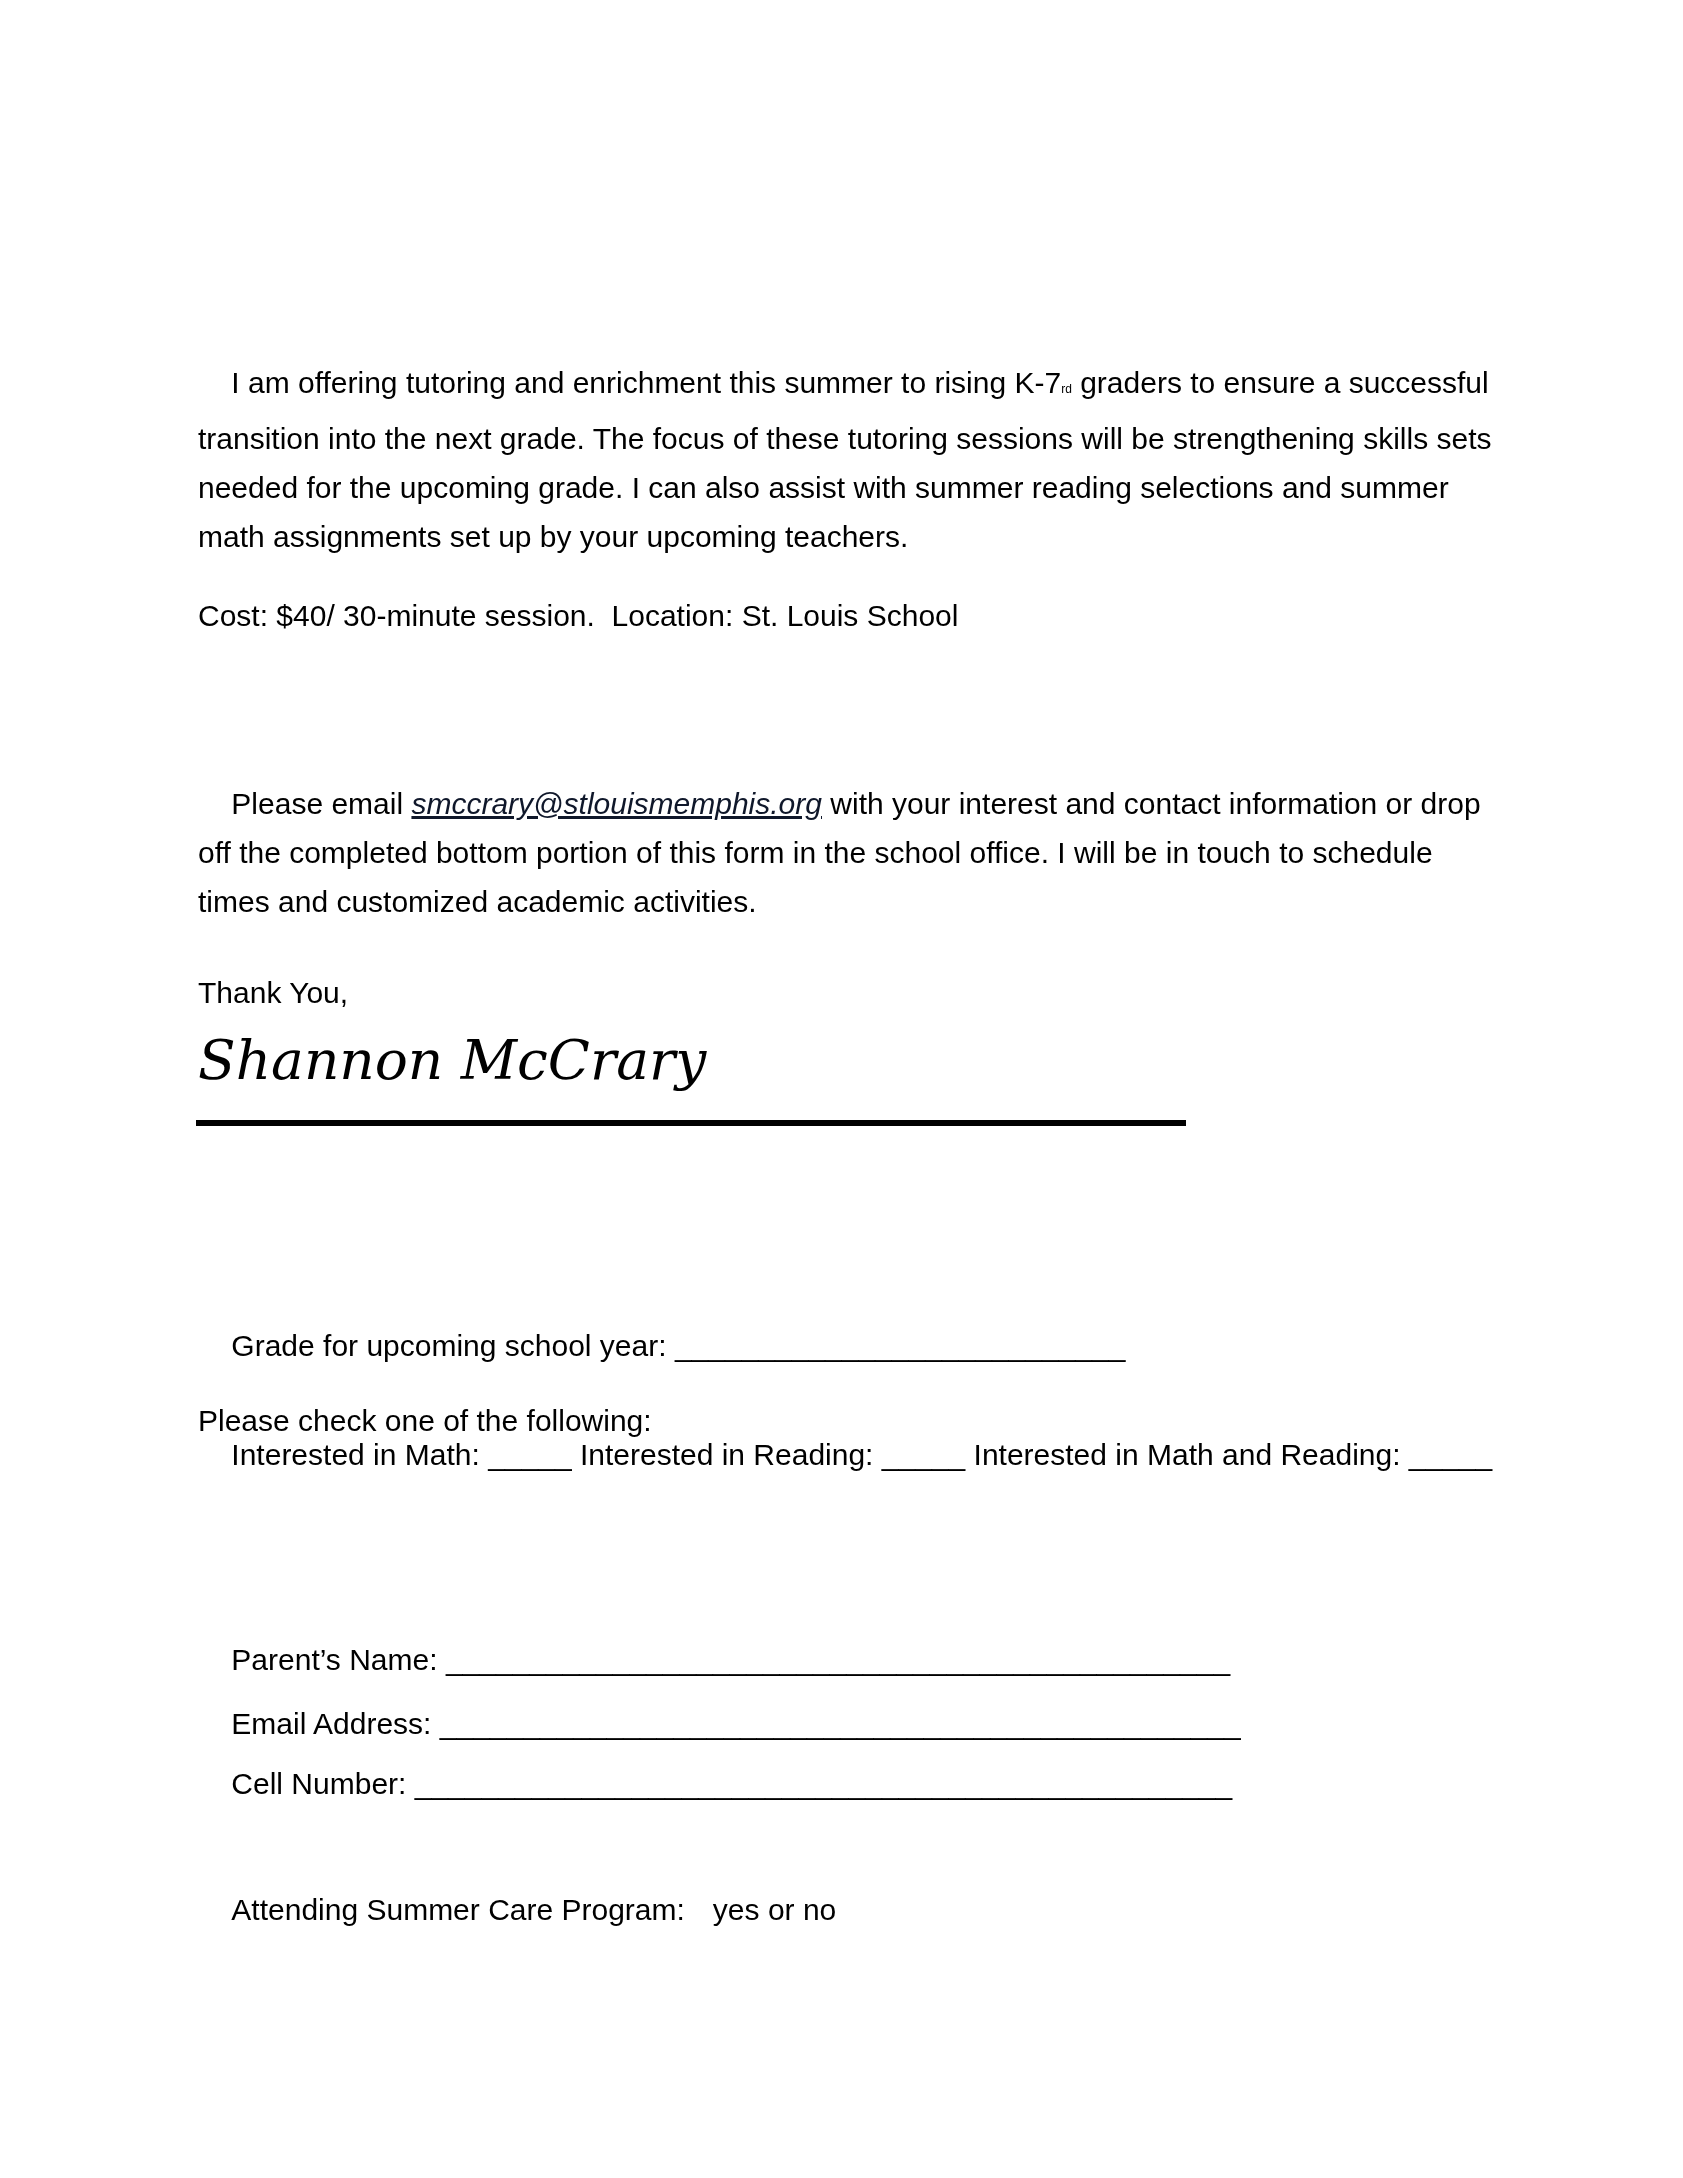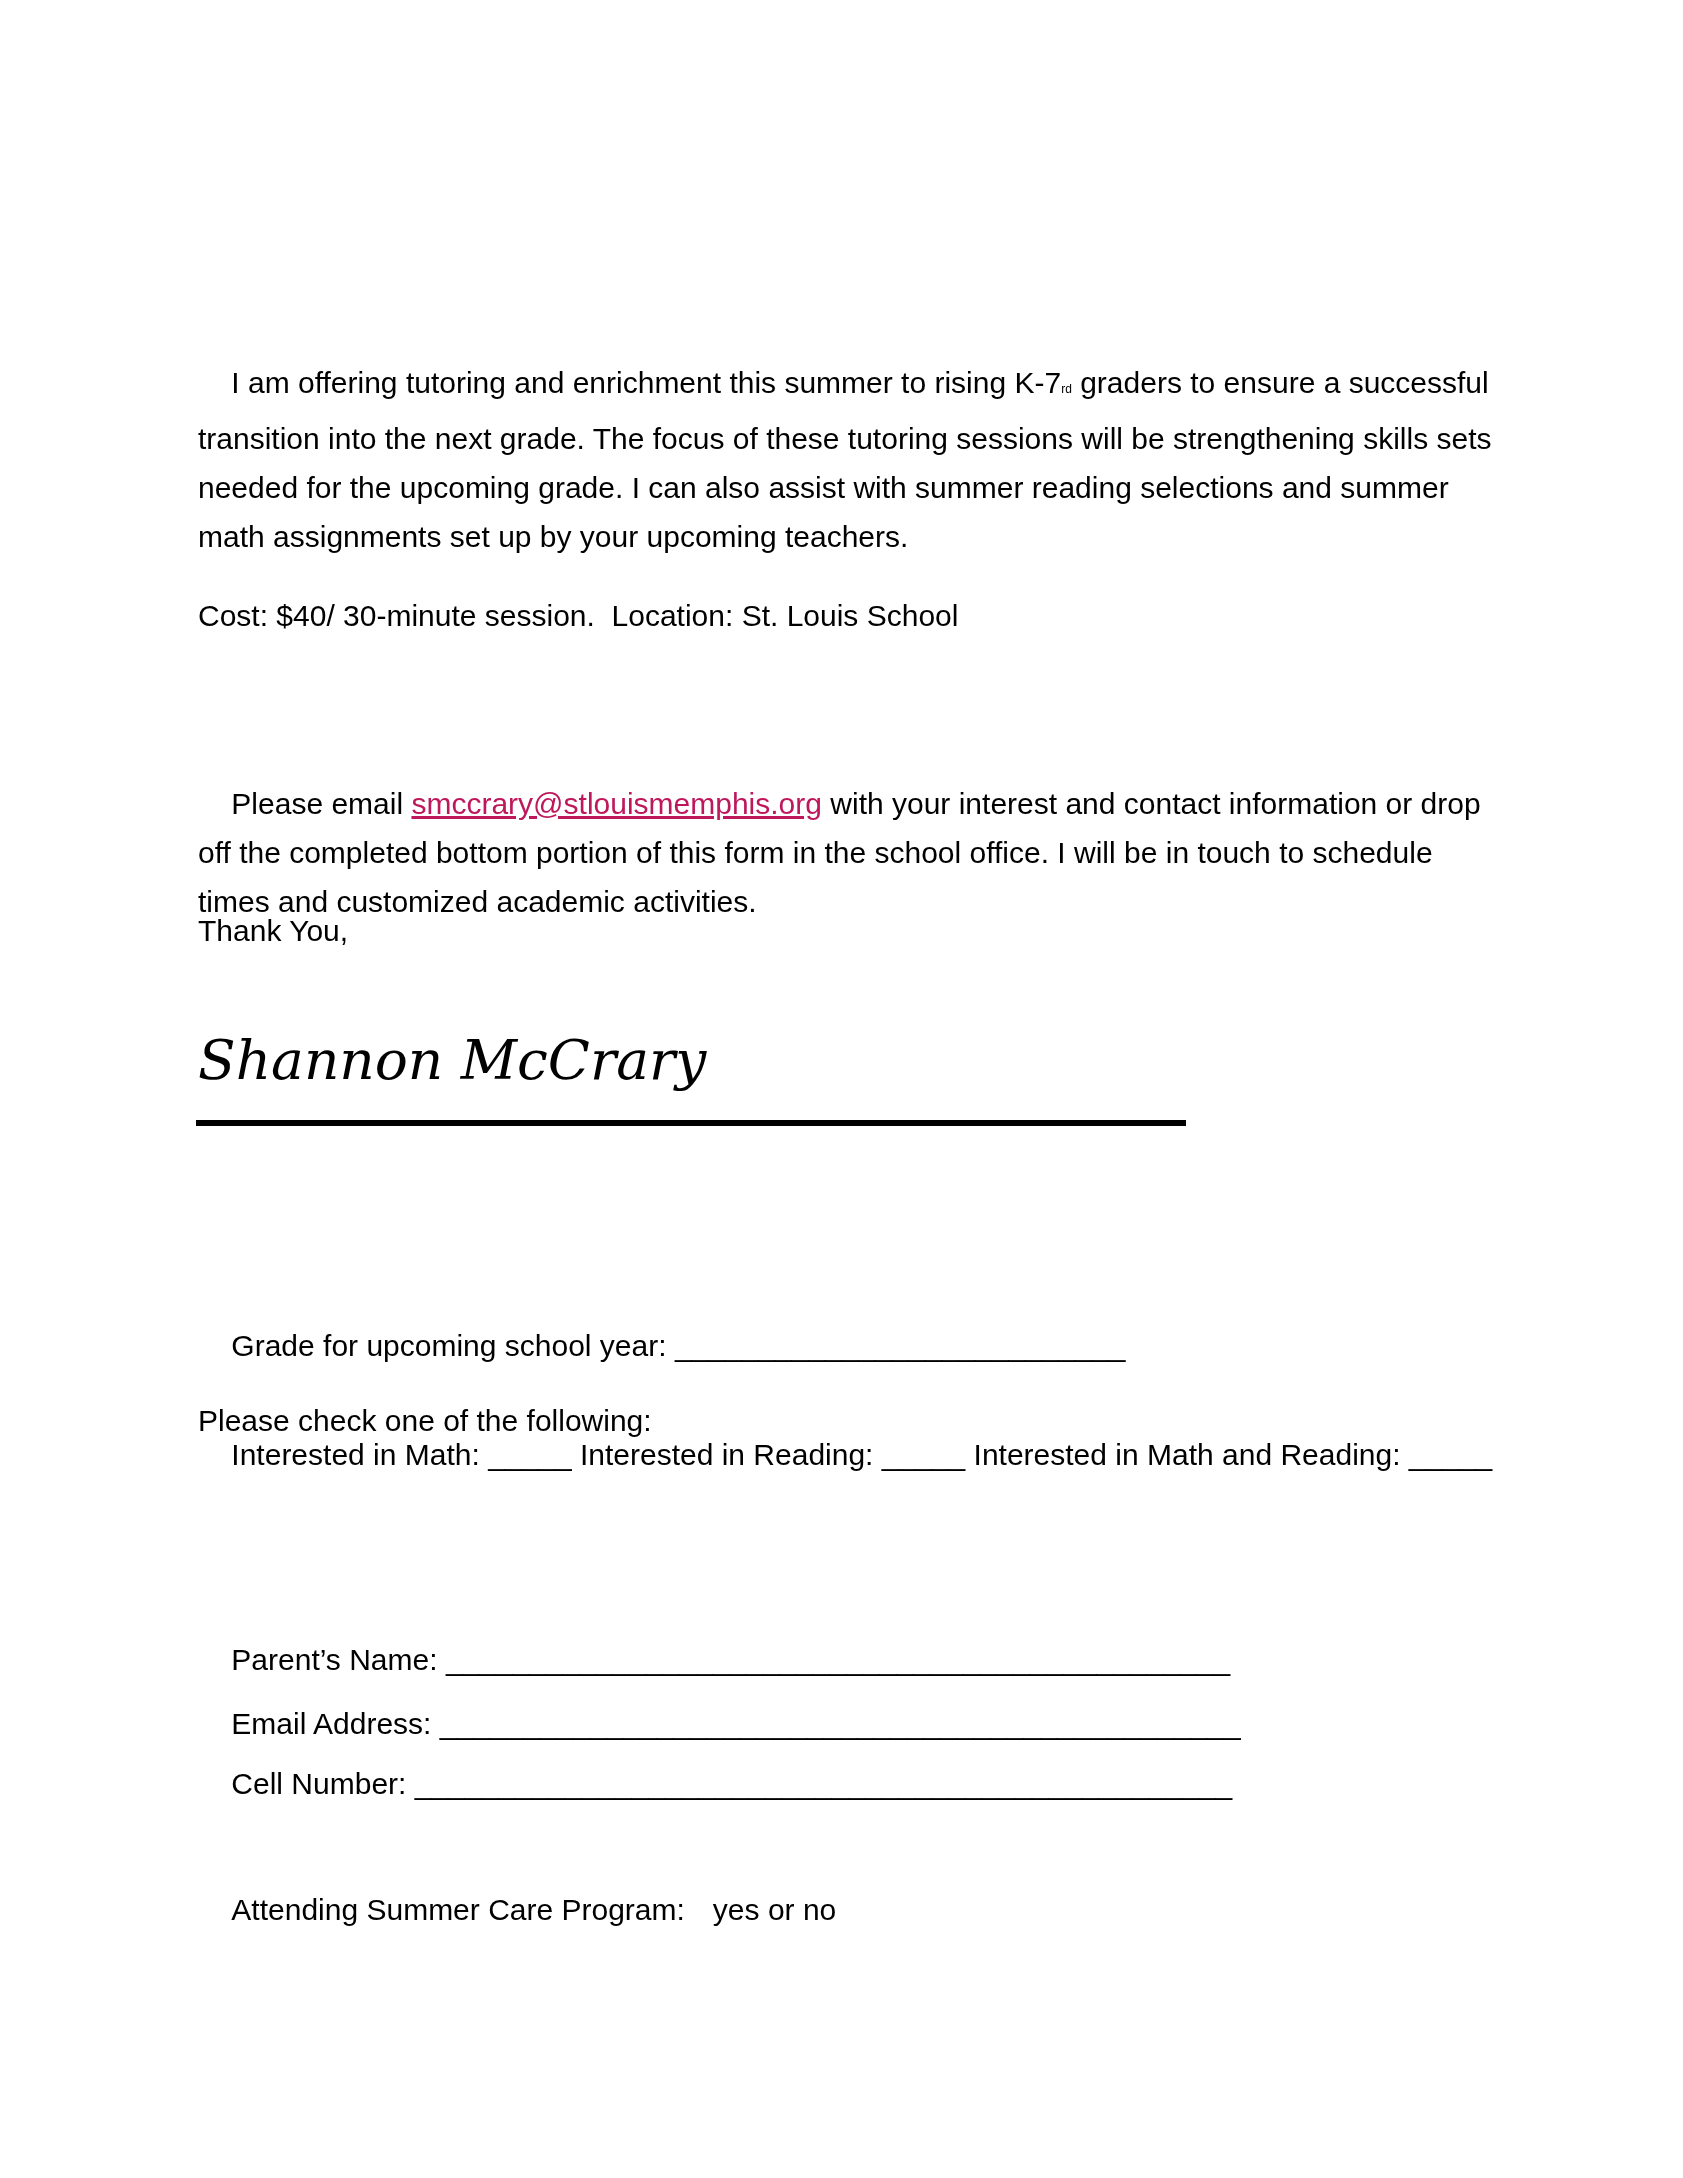--- a/index.html
+++ b/index.html
@@ -34,23 +34,24 @@
     font-size: 57px;
     line-height: 1.2;
     letter-spacing: 1px;
     white-space: nowrap;
   }
   #k3-suffix {
     font-size: 12px;
     vertical-align: baseline;
   }
   a.email-link, .email-link {
-    color: #be185d;
+    color: #0f172a;
     text-decoration: underline;
     cursor: pointer;
+    font-style: italic;
   }
   #signature {
     left: 198px;
     font-family: "DejaVu Serif", serif;
     font-style: italic;
     font-size: 55px;
     line-height: 1.25;
     white-space: nowrap;
   }
   #signature-divider {
@@ -72,21 +73,21 @@
   <div class="abs bodytext para" style="top:309px;">
     <span>I am offering tutoring and enrichment this summer to rising K-7</span><span id="k3-suffix">rd</span><span> graders to ensure a successful transition into the next grade. The focus of these tutoring sessions will be strengthening skills sets needed for the upcoming grade. I can also assist with summer reading selections and summer math assignments set up by your upcoming teachers.</span>
   </div>
 
   <div class="abs bodytext single" style="top:591px;">Cost: $40/ 30-minute session.  Location: St. Louis School</div>
 
   <div class="abs bodytext para" style="top:730px;">
     <span>Please email </span><a class="email-link">smccrary@stlouismemphis.org</a><span> with your interest and contact information or drop off the completed bottom portion of this form in the school office. I will be in touch to schedule times and customized academic activities.</span>
   </div>
 
-  <div class="abs bodytext single" style="top:906px;">Thank You,</div>
+  <div class="abs bodytext single" style="top:968px;">Thank You,</div>
 
   <div id="signature" class="abs" style="top:1026px;">Shannon McCrary</div>
 
   <div id="signature-divider" class="abs"></div>
 
 
   <div class="abs bodytext single" style="top:1272px;">
     <span>Grade for upcoming school year: </span><span class="blank">___________________________</span>
   </div>
 

